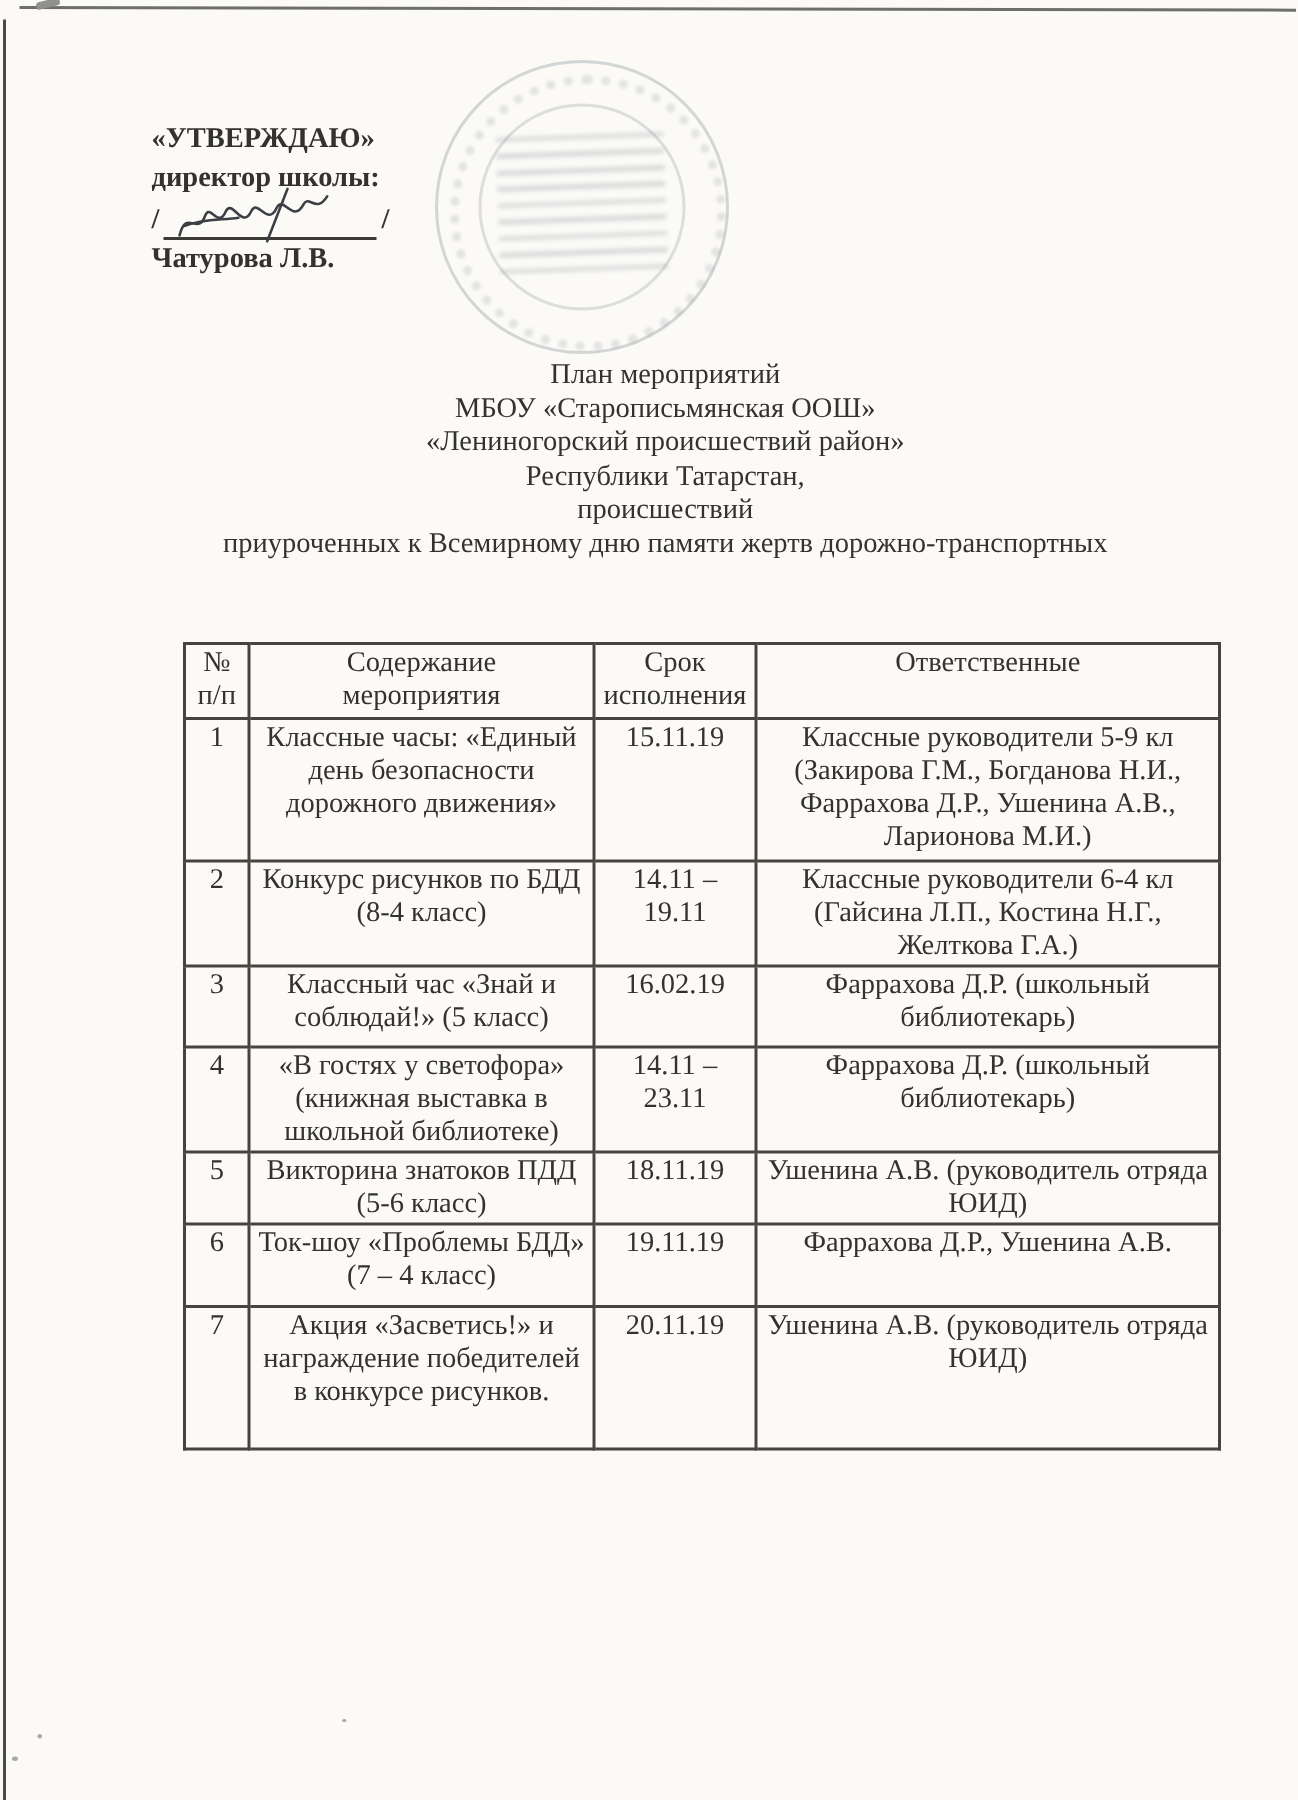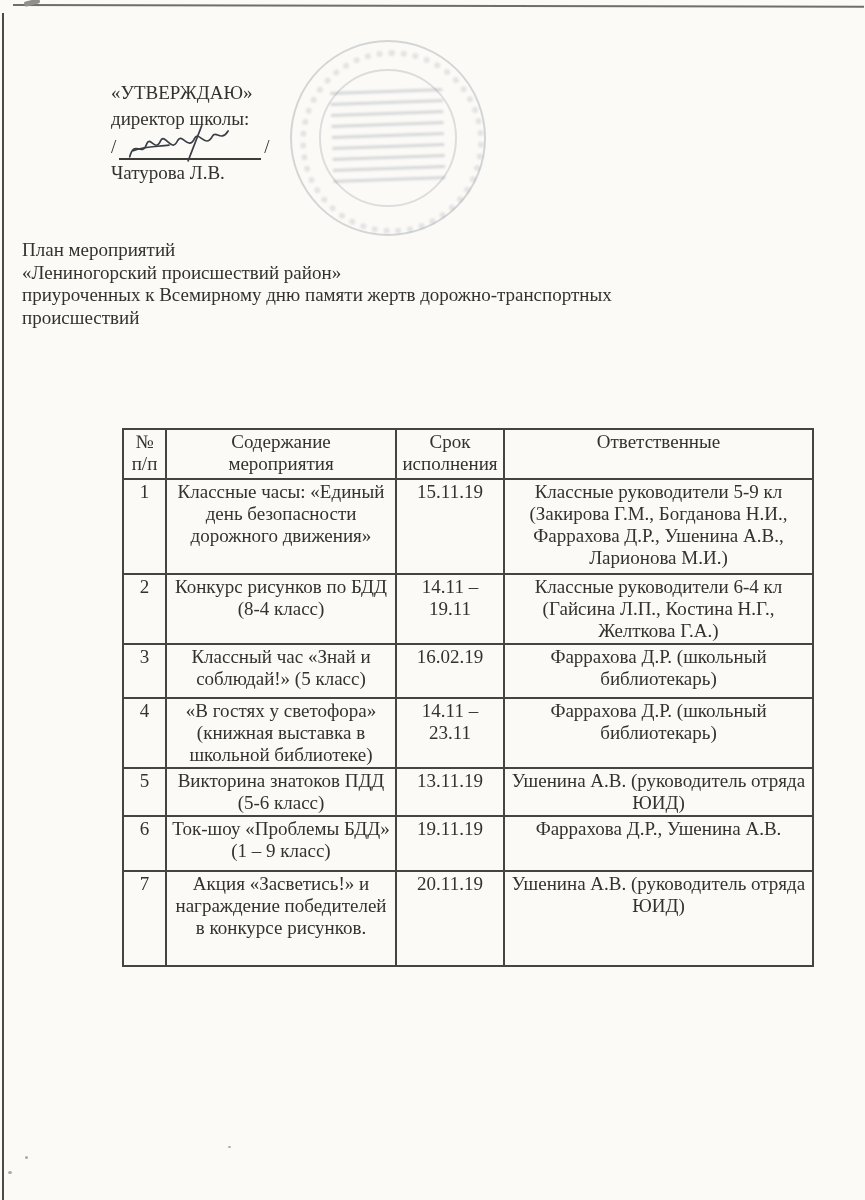--- a/index.html
+++ b/index.html
@@ -15,21 +15,21 @@
   
   .edge-left  { position:absolute; left:2px; top:13px; bottom:0; width:2px; background:#4a4a48; }
   .edge-top   { position:absolute; left:13px; top:4px; width:851px; height:2px; background:#6e6e6a; transform:rotate(0.12deg); transform-origin:left center; }
   .corner-mark{ position:absolute; left:24px; top:0px; width:16px; height:5px; background:#90908c; transform:rotate(-14deg); border-radius:2px; }
   .dot        { position:absolute; border-radius:50%; background:#a9a9a4; }
   .dot.d1 { left:8px;  top:1171px; width:4px; height:3px; }
   .dot.d2 { left:25px; top:1156px; width:3px; height:3px; }
   .dot.d3 { left:228px; top:1146px; width:3px; height:2px; }
 
   
-  .approval { position:absolute; left:111px; top:80px; font-size:19px; line-height:26px; }
+  .approval { position:absolute; left:101px; top:80px; font-size:19px; line-height:26px;font-weight:bold; }
   .approval .line { white-space:nowrap; }
   .sig-row  { display:flex; align-items:flex-end; height:28px; }
   .sig-slash{ font-size:19px; }
   .sig-line { position:relative; width:142px; height:26px; margin:0 3px; border-bottom:2px solid #3d3c39; }
   .sig-line svg { position:absolute; left:6px; bottom:-7px; }
 
   
   .stamp { position:absolute; left:290px; top:40px; width:192px; height:192px;
            border-radius:50%; border:2px solid rgba(148,154,160,0.38); }
   .stamp-ring-inner { position:absolute; left:27px; top:27px; width:134px; height:134px;
@@ -37,21 +37,21 @@
   .stamp-texture { position:absolute; left:40px; top:48px; width:112px; height:96px;
            background:repeating-linear-gradient(180deg,
              rgba(128,138,146,0.30) 0px, rgba(128,138,146,0.30) 3px,
              rgba(128,138,146,0.00) 3px, rgba(128,138,146,0.00) 11px);
            filter:blur(1.3px); transform:rotate(-2deg); }
   .stamp-arc-texture { position:absolute; left:8px; top:8px; width:172px; height:172px;
            border-radius:50%; border:6px dotted rgba(140,148,155,0.22); filter:blur(1px); }
 
   
   .title { position:absolute; left:22px; right:0; top:239px;
-           font-size:19px; line-height:22.5px; }
+           text-align:center; font-size:19px; line-height:22.5px; }
 
   
   table.plan { position:absolute; left:122px; top:428px; width:690px;
            border-collapse:collapse; table-layout:fixed;
            font-size:19px; line-height:22px; }
   .plan th, .plan td { border:2px solid #46443f; vertical-align:top;
            text-align:center; padding:1px 3px; font-weight:normal; overflow:hidden; }
   .plan th { white-space:pre-line; }
   .plan thead tr { height:50px; }
   .plan tbody tr:nth-child(1) { height:95px; }
@@ -96,23 +96,25 @@
 </div>
 
 <div class="stamp">
   <div class="stamp-arc-texture"></div>
   <div class="stamp-ring-inner"></div>
   <div class="stamp-texture"></div>
 </div>
 
 <div class="title">
   <div>План мероприятий</div>
+  <div>МБОУ «Старописьмянская ООШ»</div>
   <div>«Лениногорский происшествий район»</div>
+  <div>Республики Татарстан,</div>
+  <div>происшествий</div>
   <div>приуроченных к Всемирному дню памяти жертв дорожно-транспортных</div>
-  <div>происшествий</div>
 </div>
 
 <table class="plan">
   <colgroup>
     <col class="c-num">
       <col class="c-body">
       <col class="c-term">
       <col class="c-resp">
   </colgroup>
   <thead>
@@ -147,26 +149,26 @@
     </tr>
     <tr>
       <td>4</td>
       <td>«В гостях у светофора» (книжная выставка в школьной библиотеке)</td>
       <td>14.11 – 23.11</td>
       <td>Фаррахова Д.Р. (школьный библиотекарь)</td>
     </tr>
     <tr>
       <td>5</td>
       <td>Викторина знатоков ПДД (5-6 класс)</td>
-      <td>13.11.19</td>
+      <td>18.11.19</td>
       <td>Ушенина А.В. (руководитель отряда ЮИД)</td>
     </tr>
     <tr>
       <td>6</td>
-      <td>Ток-шоу «Проблемы БДД» (1 – 9 класс)</td>
+      <td>Ток-шоу «Проблемы БДД» (7 – 4 класс)</td>
       <td>19.11.19</td>
       <td>Фаррахова Д.Р., Ушенина А.В.</td>
     </tr>
     <tr>
       <td>7</td>
       <td>Акция «Засветись!» и награждение победителей в конкурсе рисунков.</td>
       <td>20.11.19</td>
       <td>Ушенина А.В. (руководитель отряда ЮИД)</td>
     </tr>
   </tbody>

